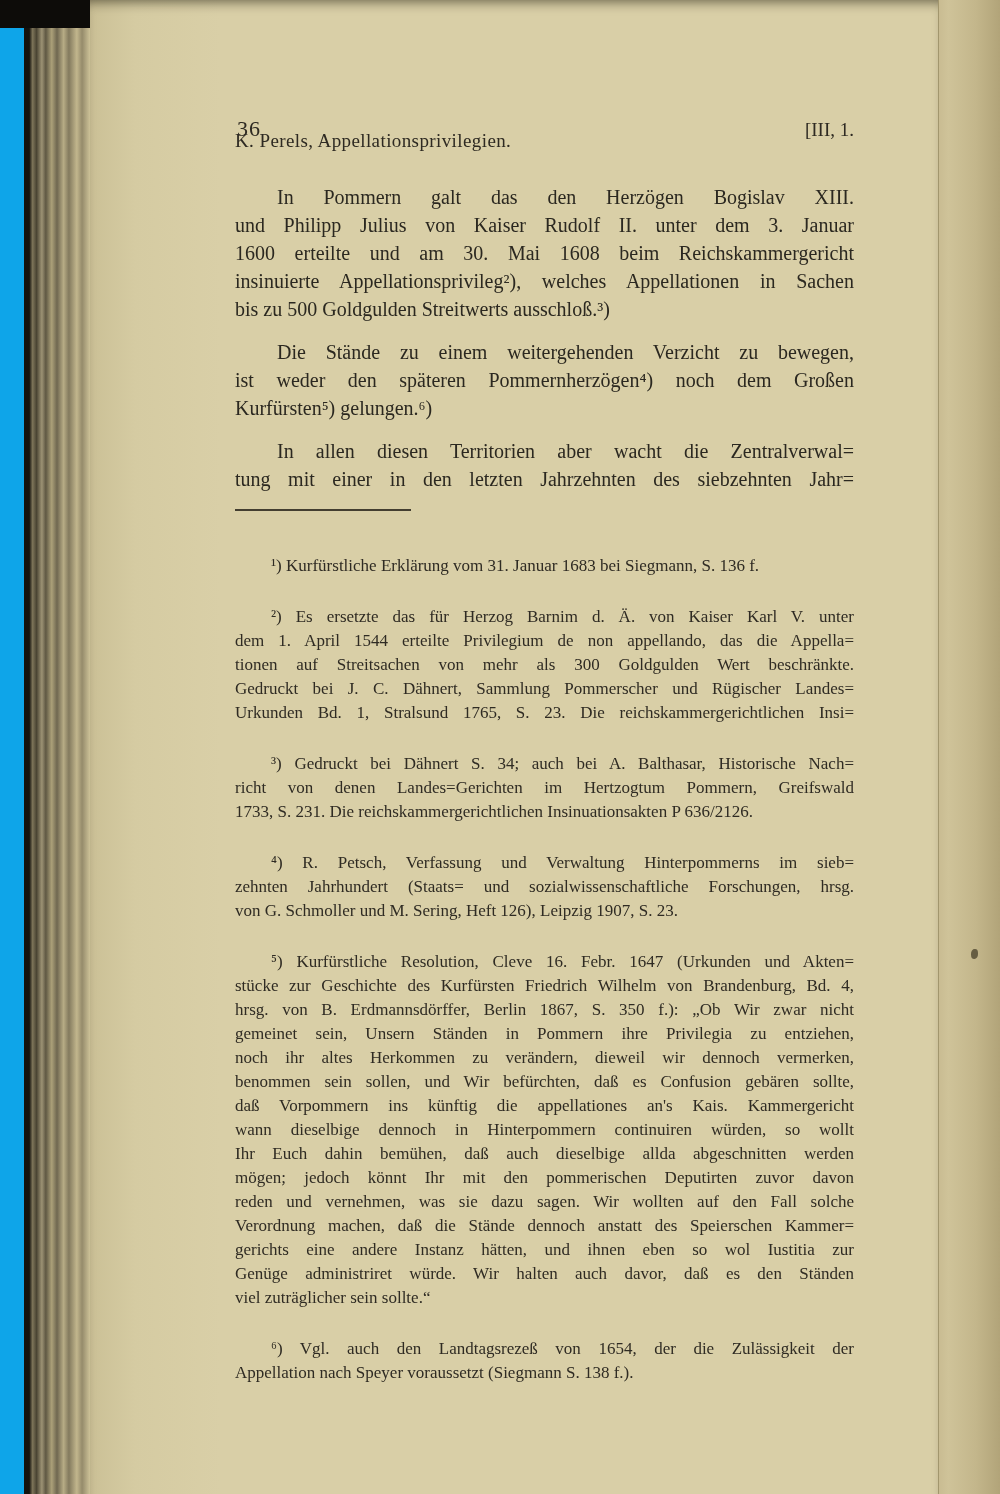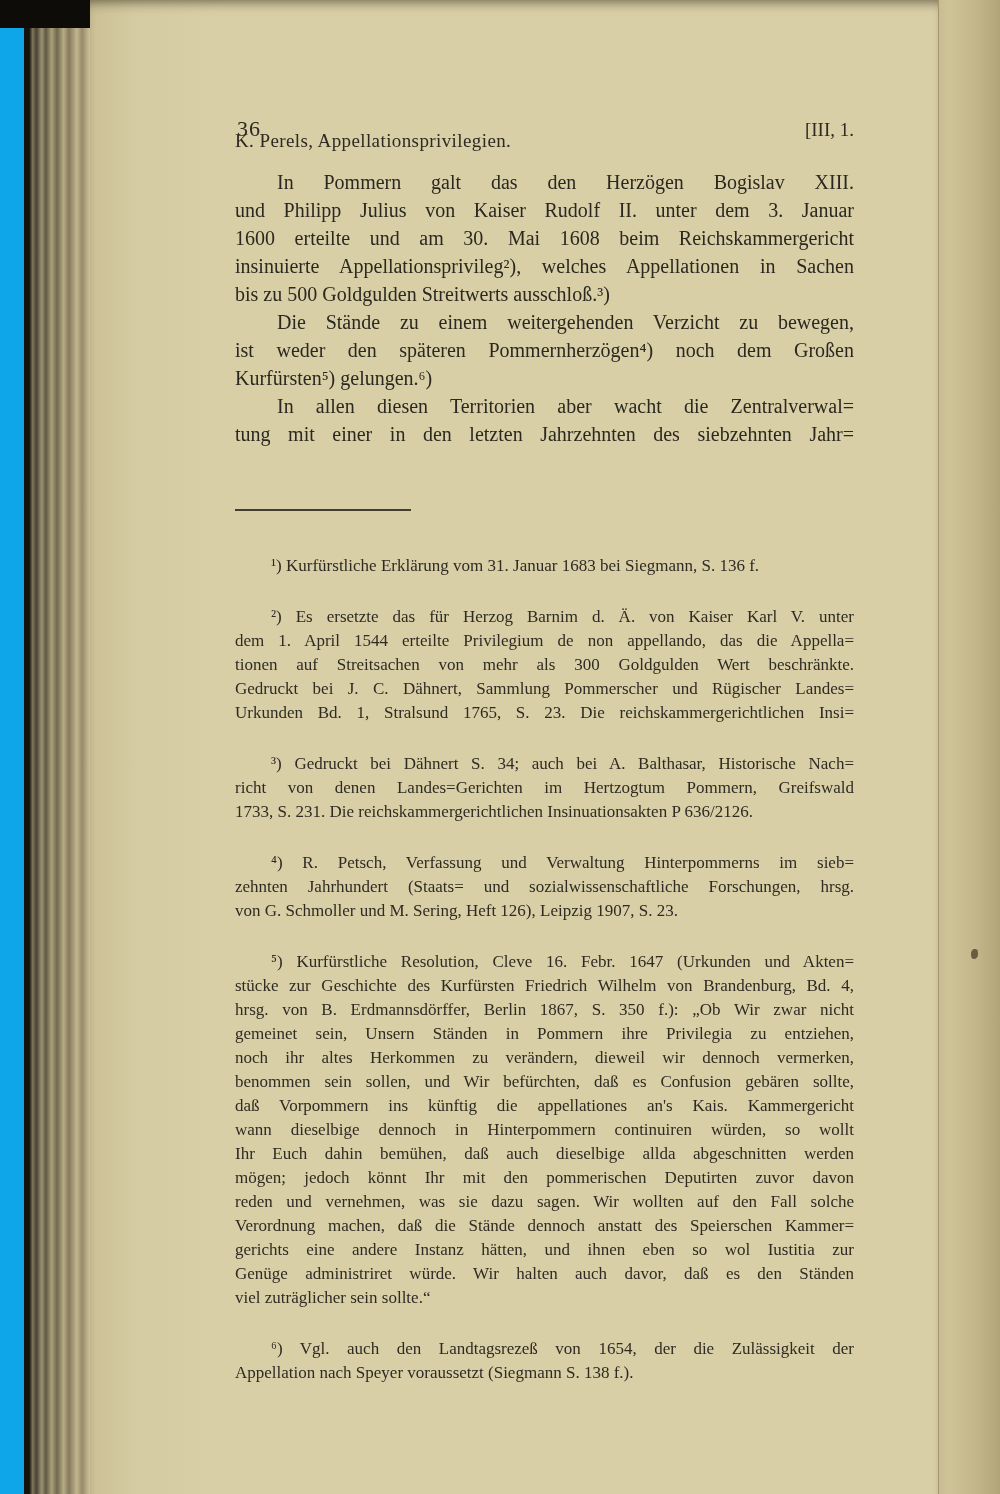--- a/index.html
+++ b/index.html
@@ -29,21 +29,21 @@
 
   .body-text{position:absolute;left:145px;top:168px;width:619px;font-size:20px;
         line-height:28px;color:#2b2820;}
   .body-text .line{height:28px;}
   .fns{position:absolute;left:145px;top:527px;width:619px;font-size:17px;
         line-height:24px;color:#2f2b23;}
   .fns .line{height:24px;}
   .fn{margin-bottom:6px;margin-top:27px;}
   .line{white-space:normal;}
   .j{text-align:justify;text-align-last:justify;}
-  .ind{text-indent:42px;}
+  .ind{text-indent:42px;margin-top:15px;}
   .find{text-indent:36px;}
   .fnrule{position:absolute;left:145px;top:509px;width:176px;height:2px;background:#433e30;}
 </style>
 </head>
 <body>
 
 <div class="scene">
   <div class="edges"></div>
   <div class="corner"></div>
 

